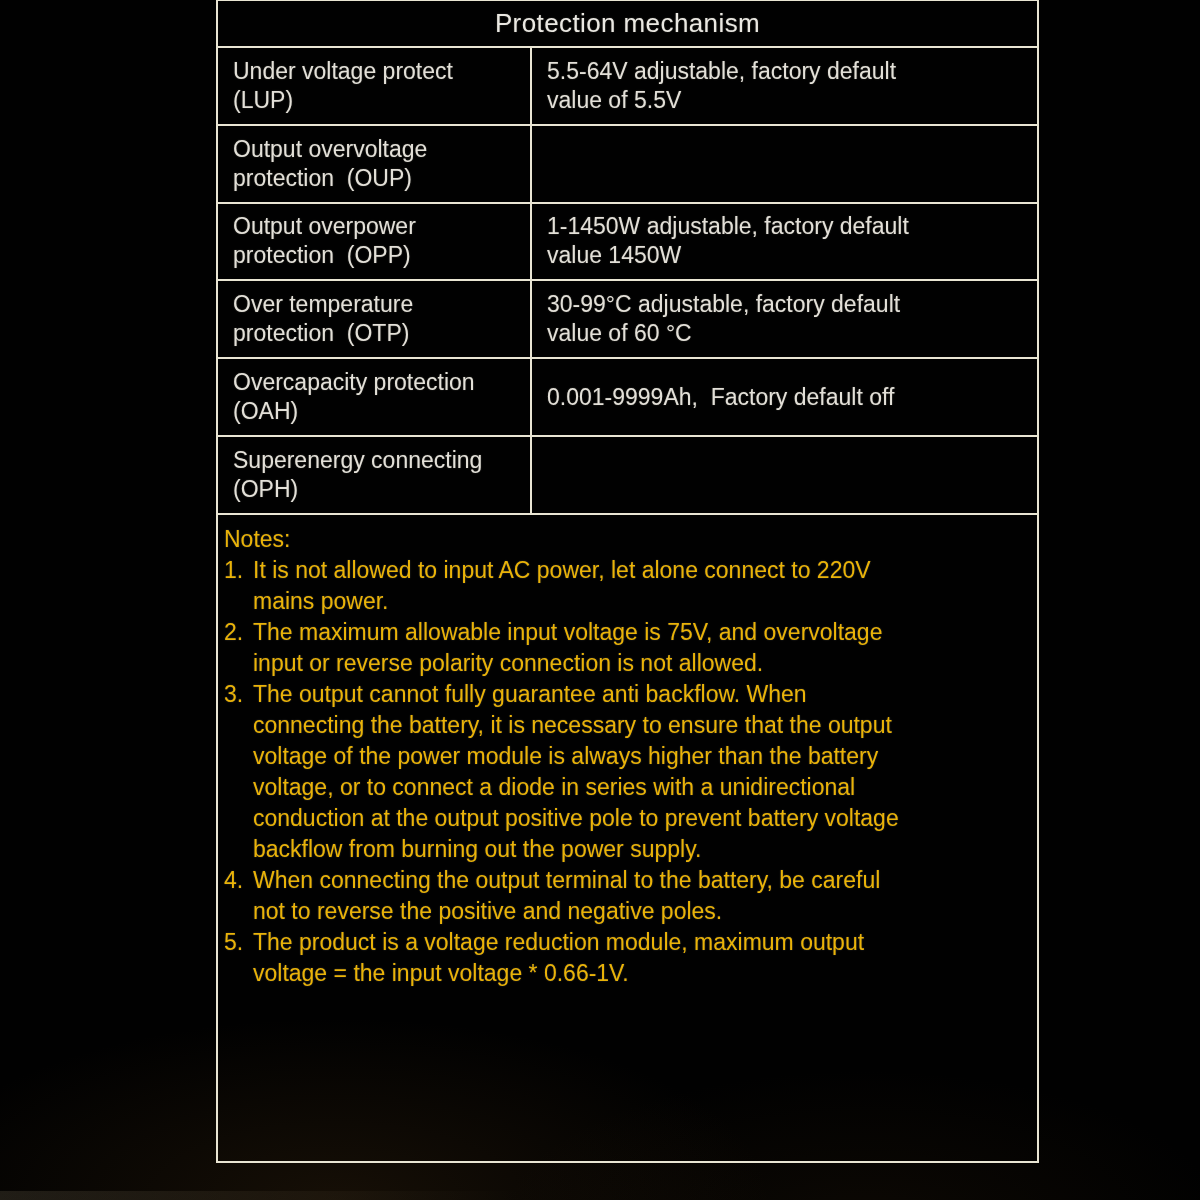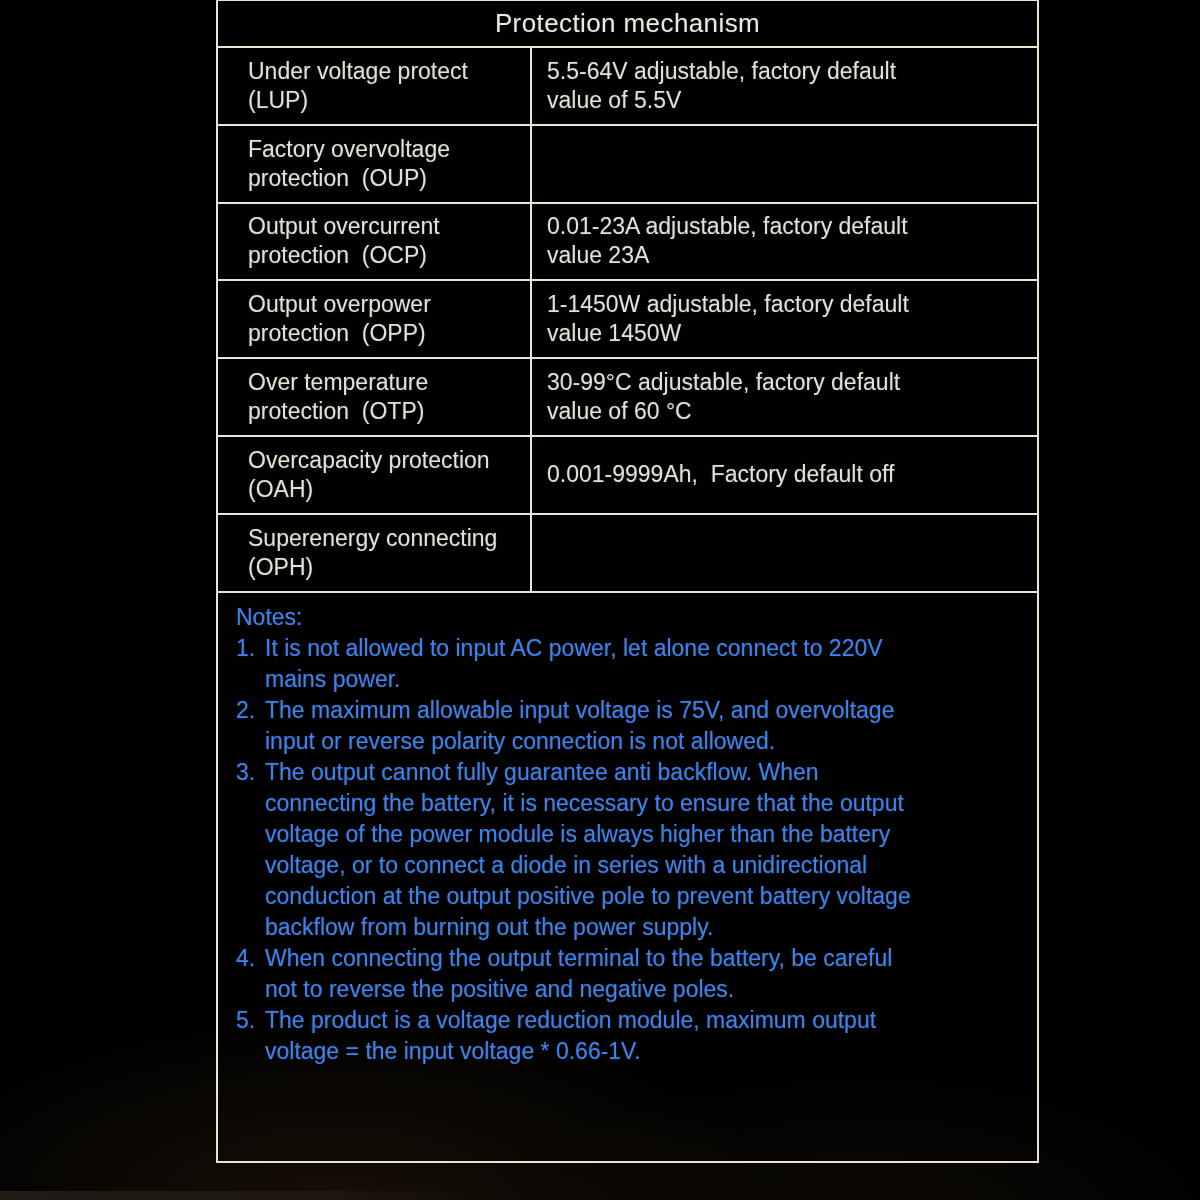--- a/index.html
+++ b/index.html
@@ -67,31 +67,31 @@
     justify-content: center;
     font-size: 23px;
     line-height: 29px;
     color: #e3e0d8;
     white-space: pre-wrap;
   }
   .cell.label {
     width: 314px;
     flex: none;
     border-right: 2px solid #e9e5d3;
-    padding: 2px 10px 2px 30px;
+    padding: 2px 10px 2px 15px;
   }
   .cell.value {
     flex: 1;
     padding: 2px 10px 2px 15px;
   }
   .notes {
     flex: 1;
     box-sizing: border-box;
-    padding: 9px 18px 0 18px;
-    color: #3b82f6;
+    padding: 9px 18px 0 6px;
+    color: #eab308;
     font-size: 23px;
     line-height: 31px;
   }
   .notes-heading { white-space: pre-wrap; }
   .note { display: flex; align-items: flex-start; }
   .note .num { width: 29px; flex: none; }
   .note .txt { white-space: pre-wrap; }
   
   .bottom-band {
     position: absolute;
@@ -117,30 +117,24 @@
 
     <div class="rows" id="rows">
   <div class="row">
     <div class="cell label">Under voltage protect
 (LUP)</div>
     <div class="cell value">5.5-64V adjustable, factory default
 value of 5.5V</div>
   </div>
 
   <div class="row">
-    <div class="cell label">Factory overvoltage
+    <div class="cell label">Output overvoltage
 protection  (OUP)</div>
   </div>
 
-  <div class="row">
-    <div class="cell label">Output overcurrent
-protection  (OCP)</div>
-    <div class="cell value">0.01-23A adjustable, factory default
-value 23A</div>
-  </div>
 
   <div class="row">
     <div class="cell label">Output overpower
 protection  (OPP)</div>
     <div class="cell value">1-1450W adjustable, factory default
 value 1450W</div>
   </div>
 
   <div class="row">
     <div class="cell label">Over temperature

